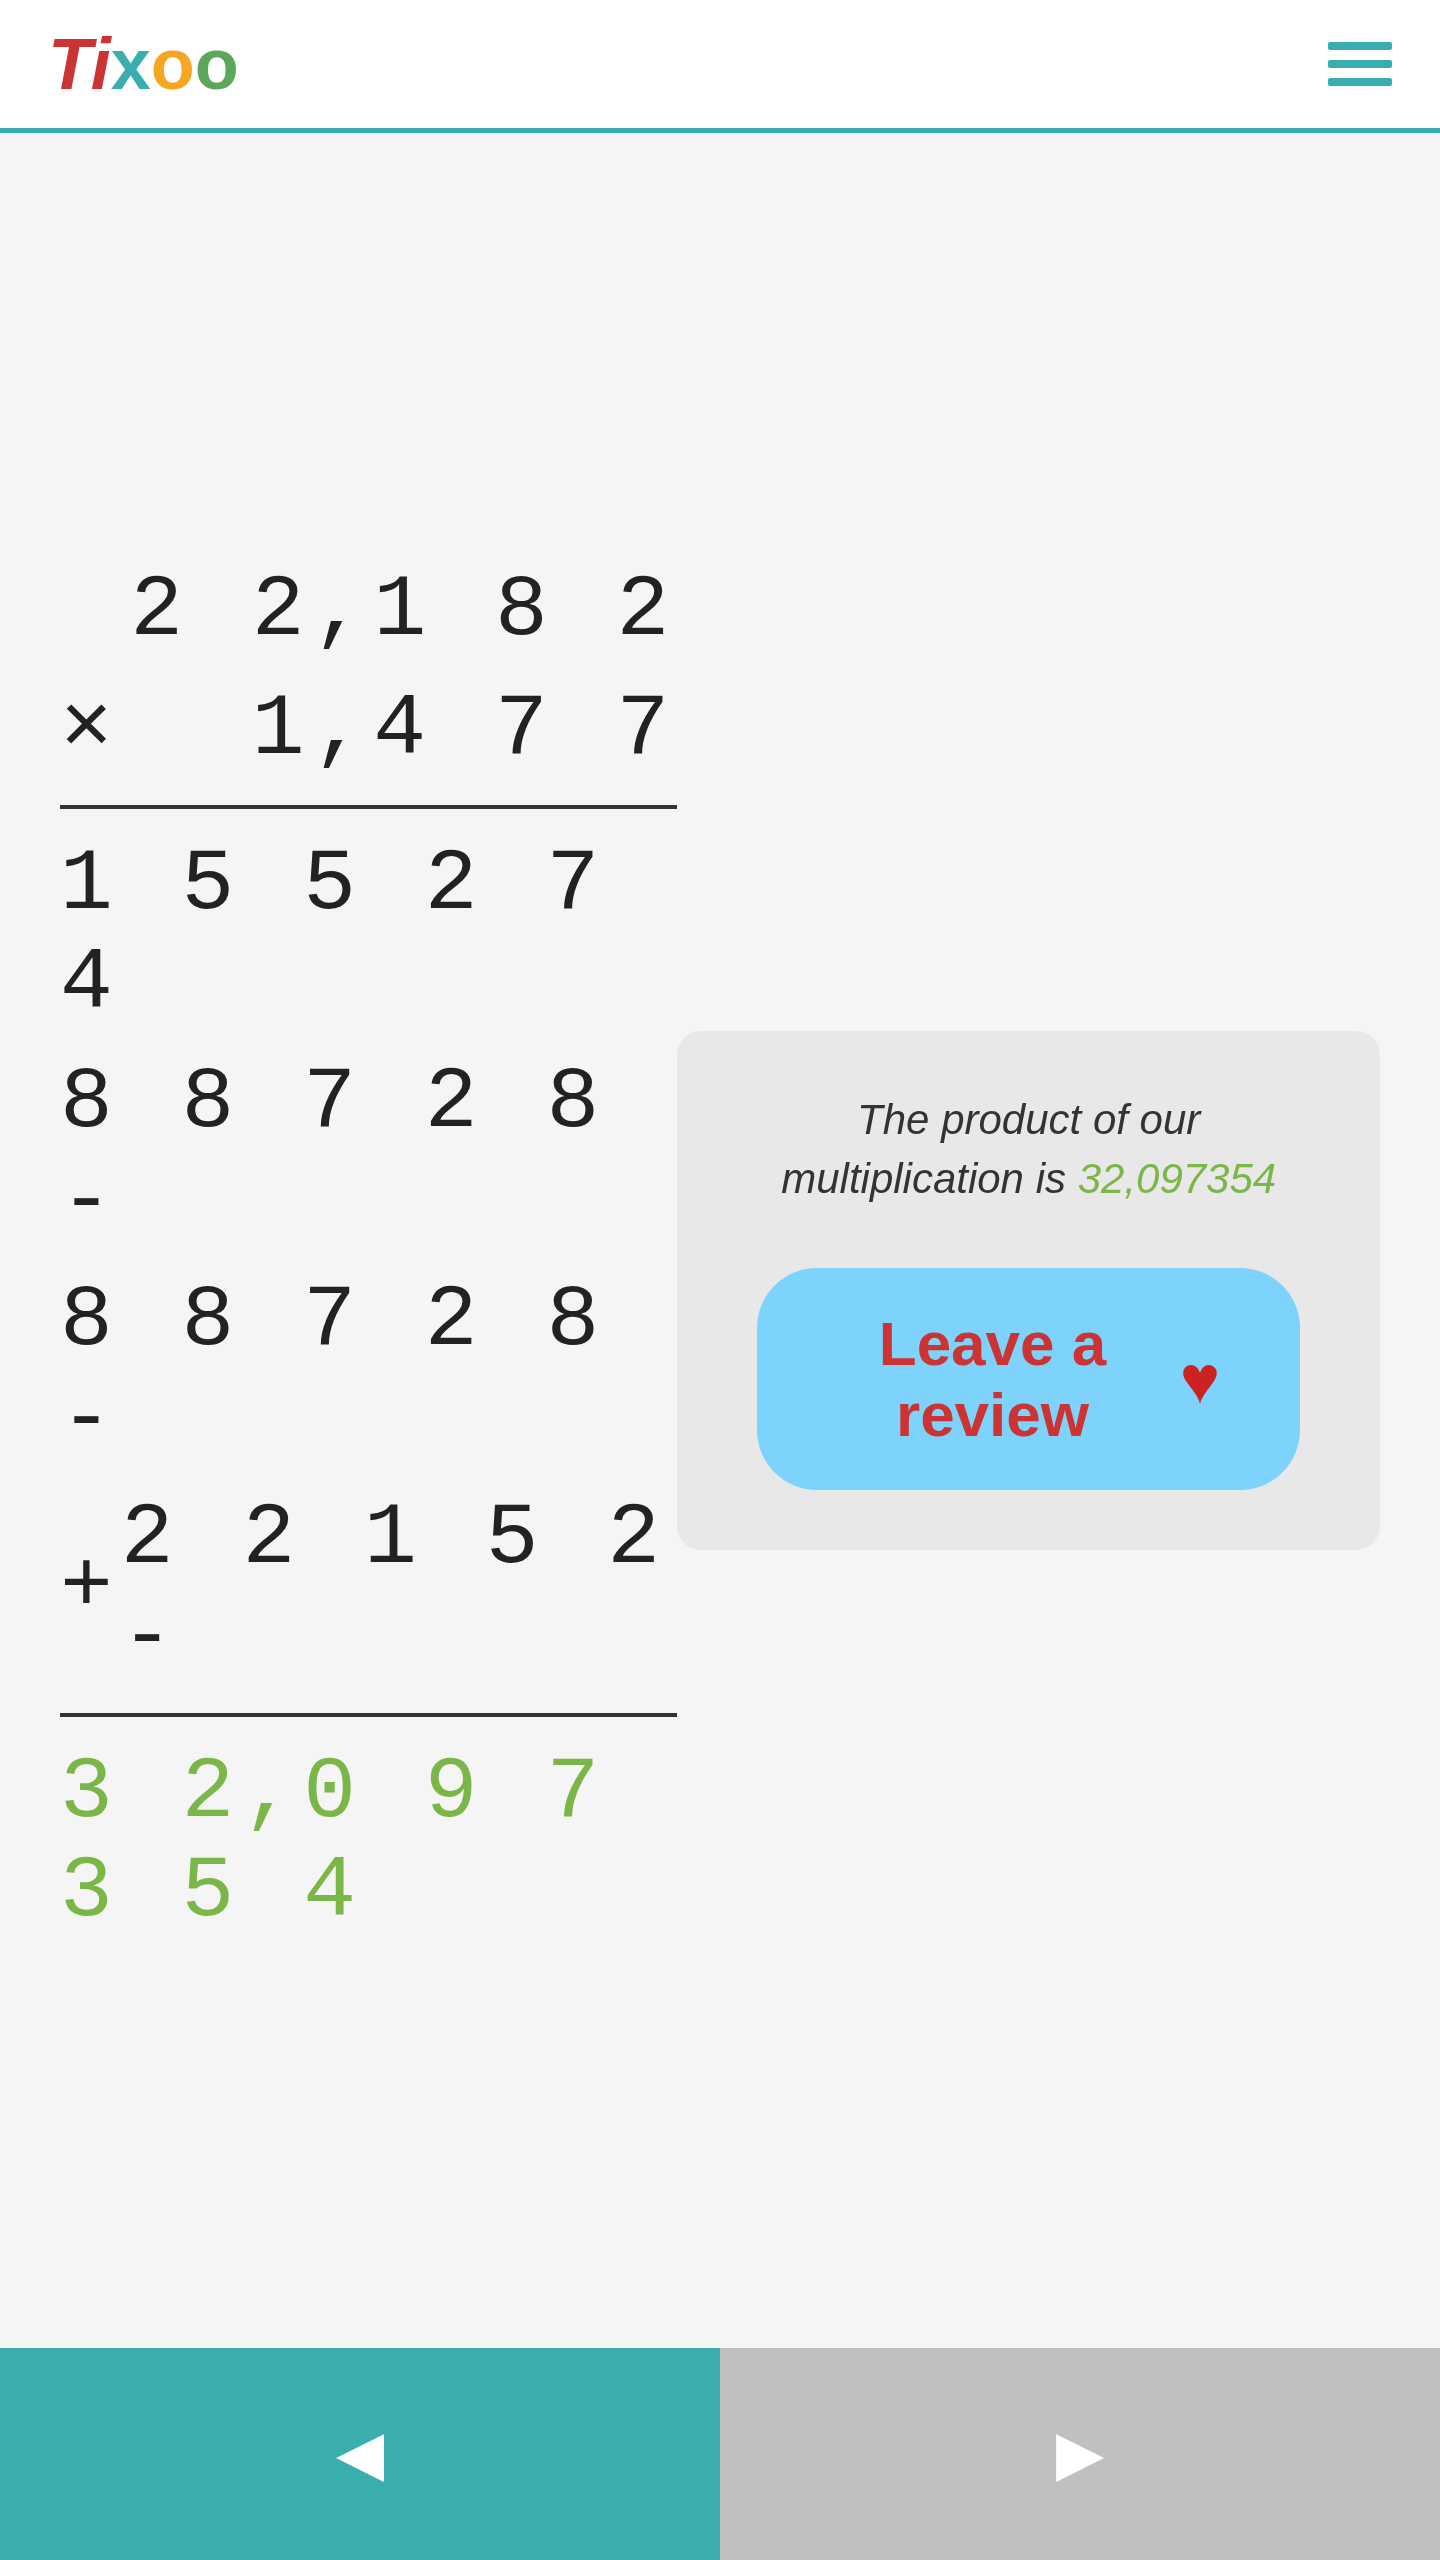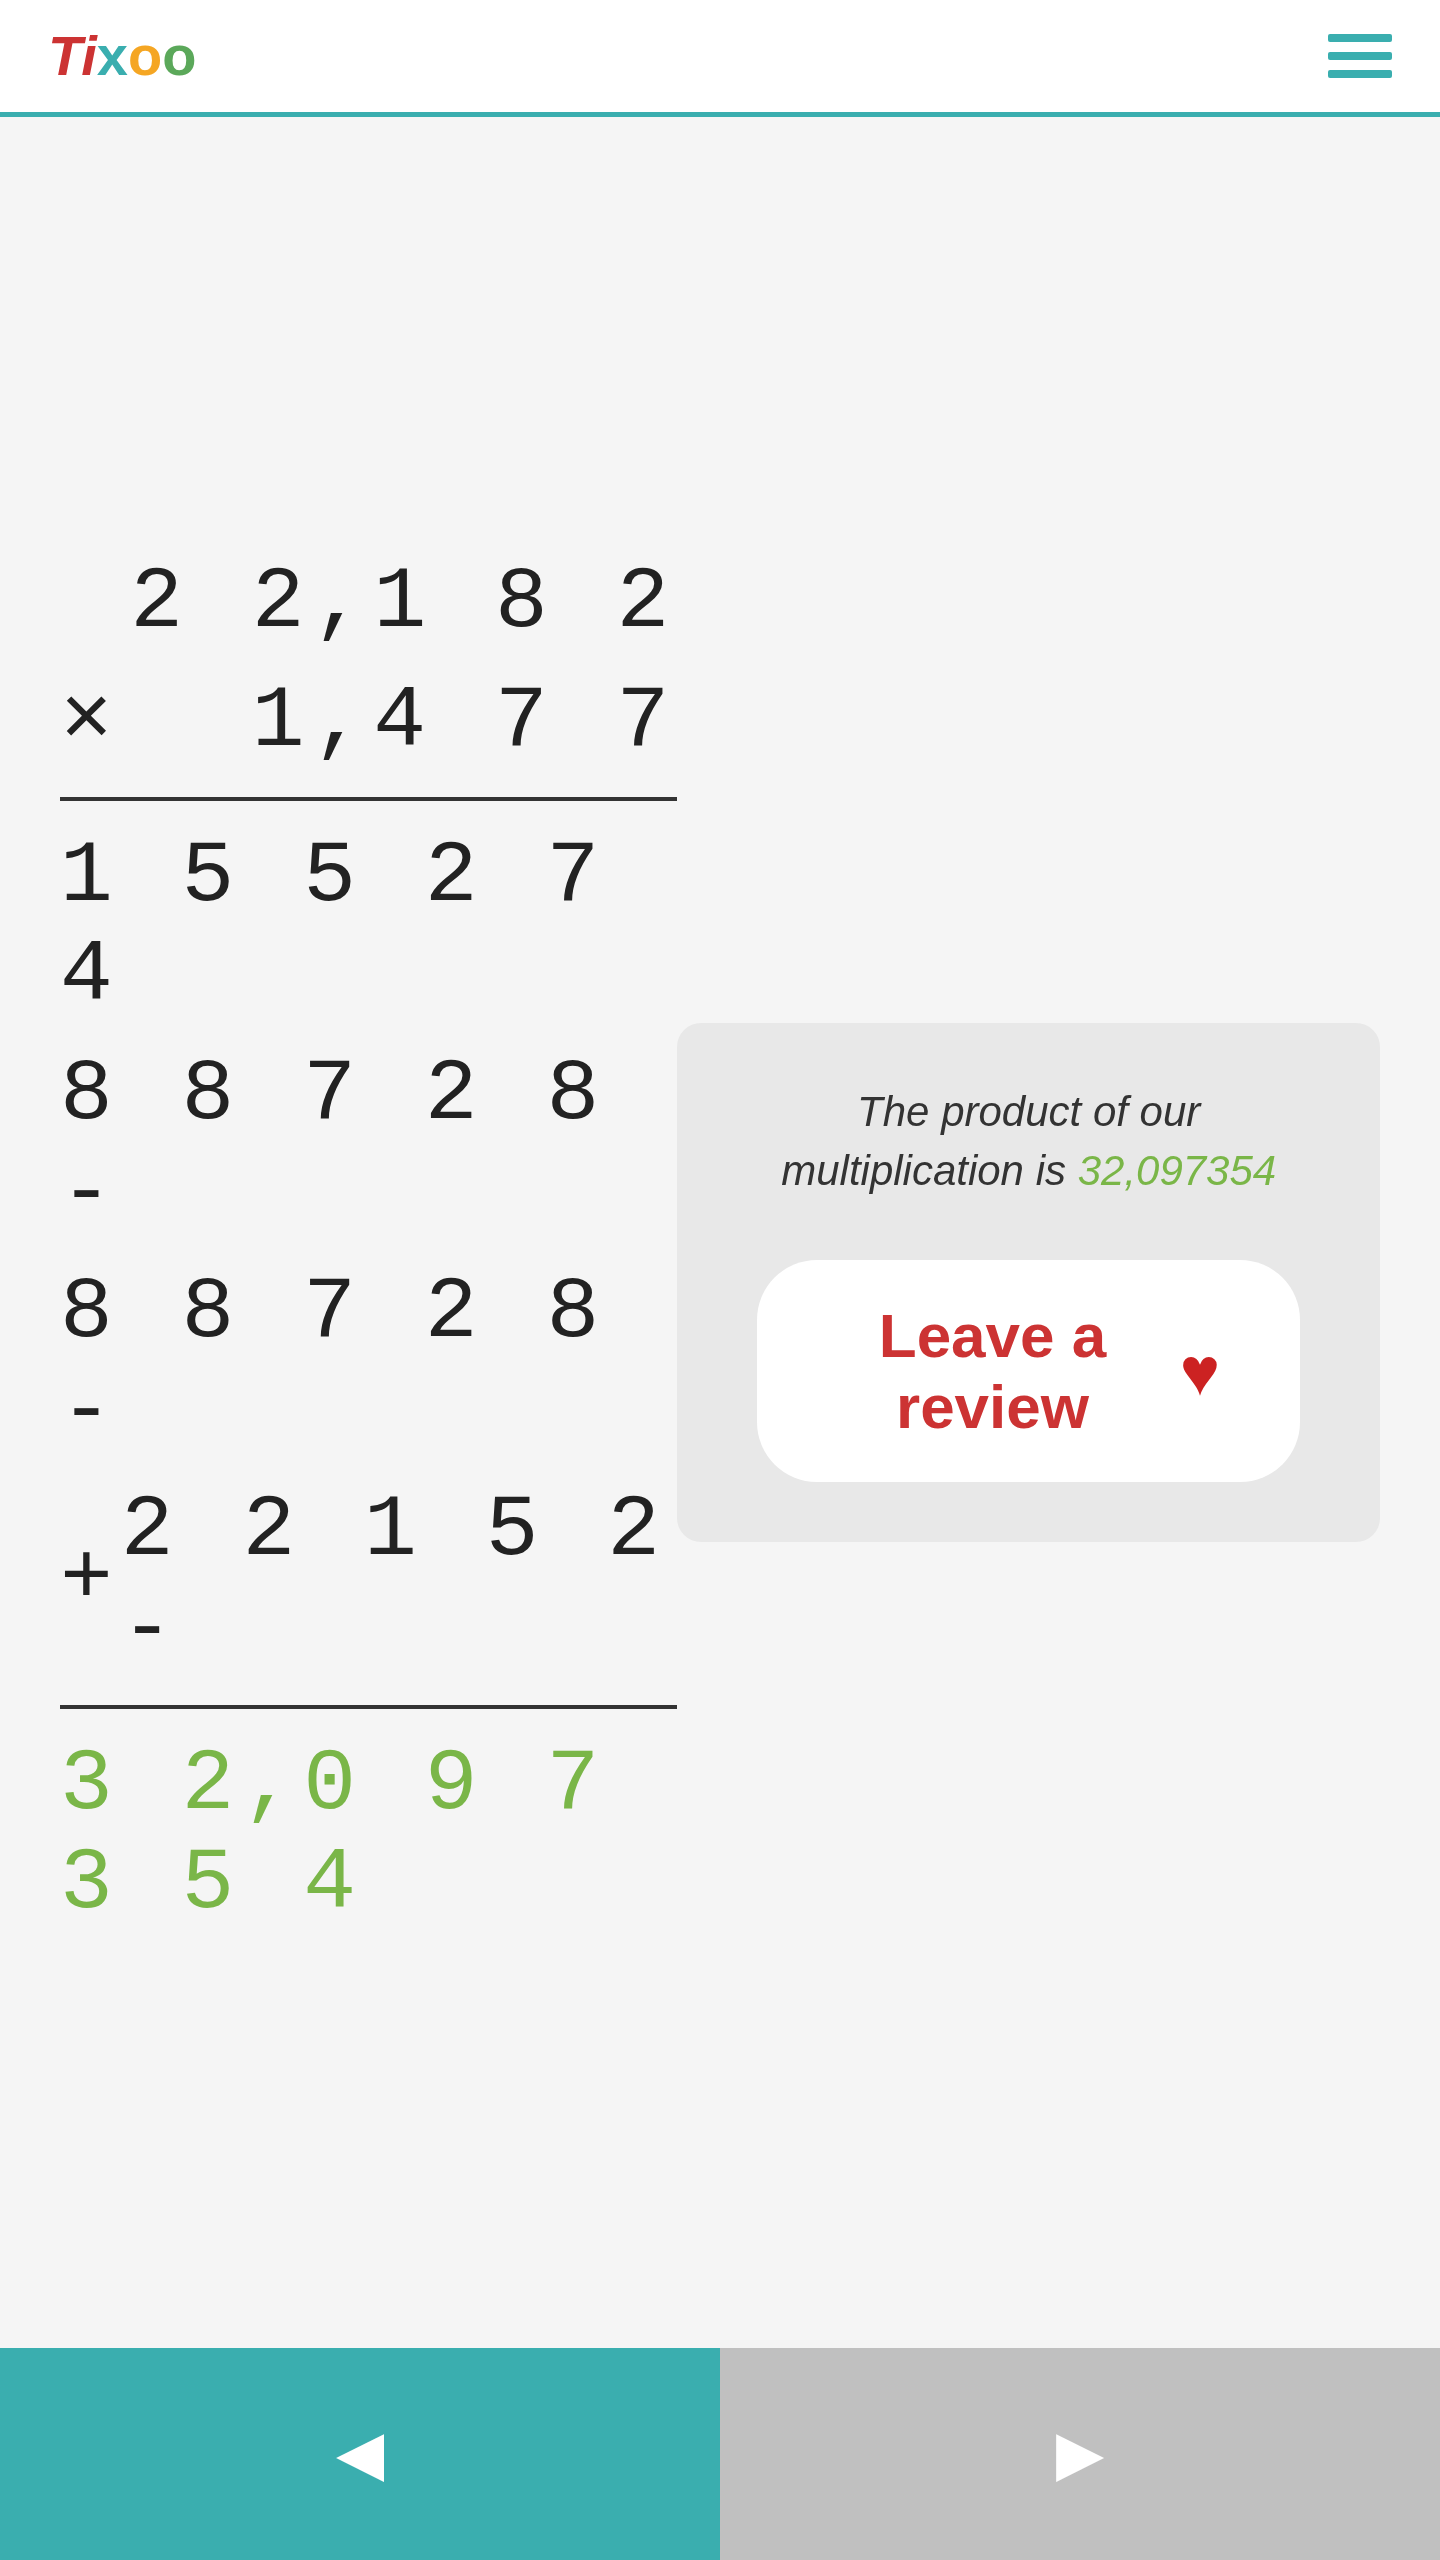--- a/index.html
+++ b/index.html
@@ -27,21 +27,21 @@
       align-items: center;
       justify-content: space-between;
       padding: 28px 48px;
       border-bottom: 5px solid #3aaeaf;
       flex-shrink: 0;
     }
 
     .logo {
       display: flex;
       align-items: center;
-      font-size: 56px;
+      font-size: 72px;
       font-weight: bold;
       line-height: 1;
     }
 
     .logo-t {
       color: #cc3333;
       font-style: italic;
     }
     .logo-x {
       color: #3aaeaf;
@@ -98,21 +98,21 @@
       color: #333;
       line-height: 1.4;
     }
 
     .result-number {
       color: #7ab648;
     }
 
     
     .review-button {
-      background: #ffffff;
+      background: #7dd3fc;
       border: none;
       border-radius: 60px;
       padding: 40px 80px;
       font-size: 62px;
       color: #cc3333;
       font-weight: bold;
       cursor: pointer;
       display: flex;
       align-items: center;
       gap: 32px;

